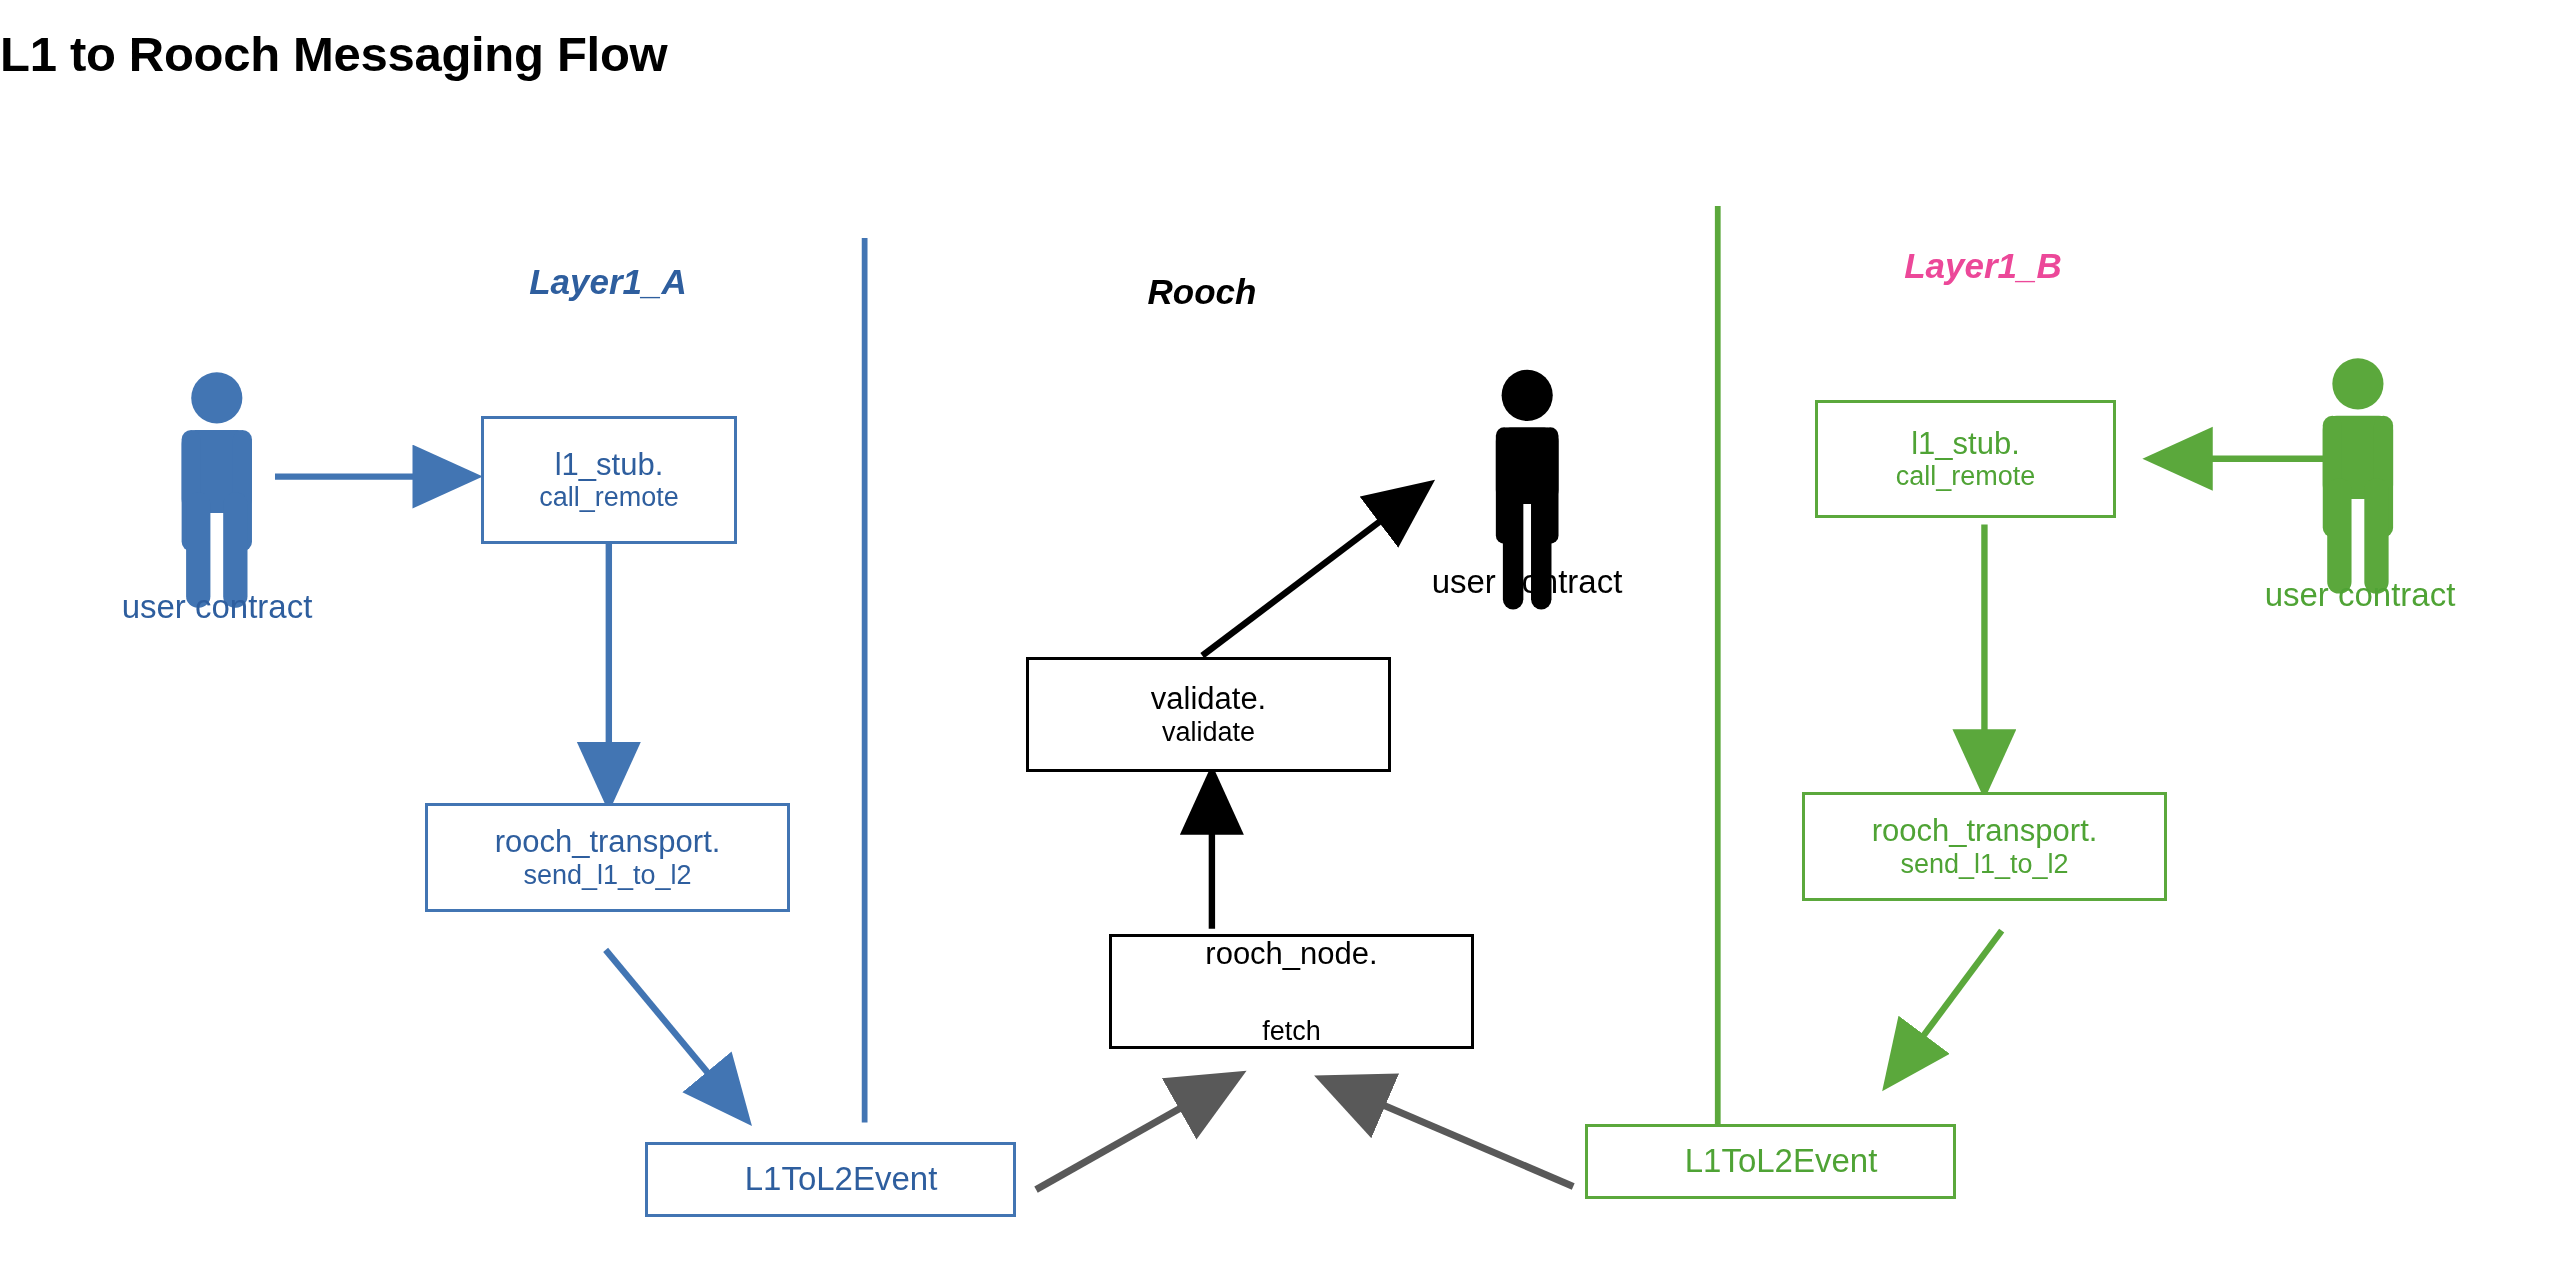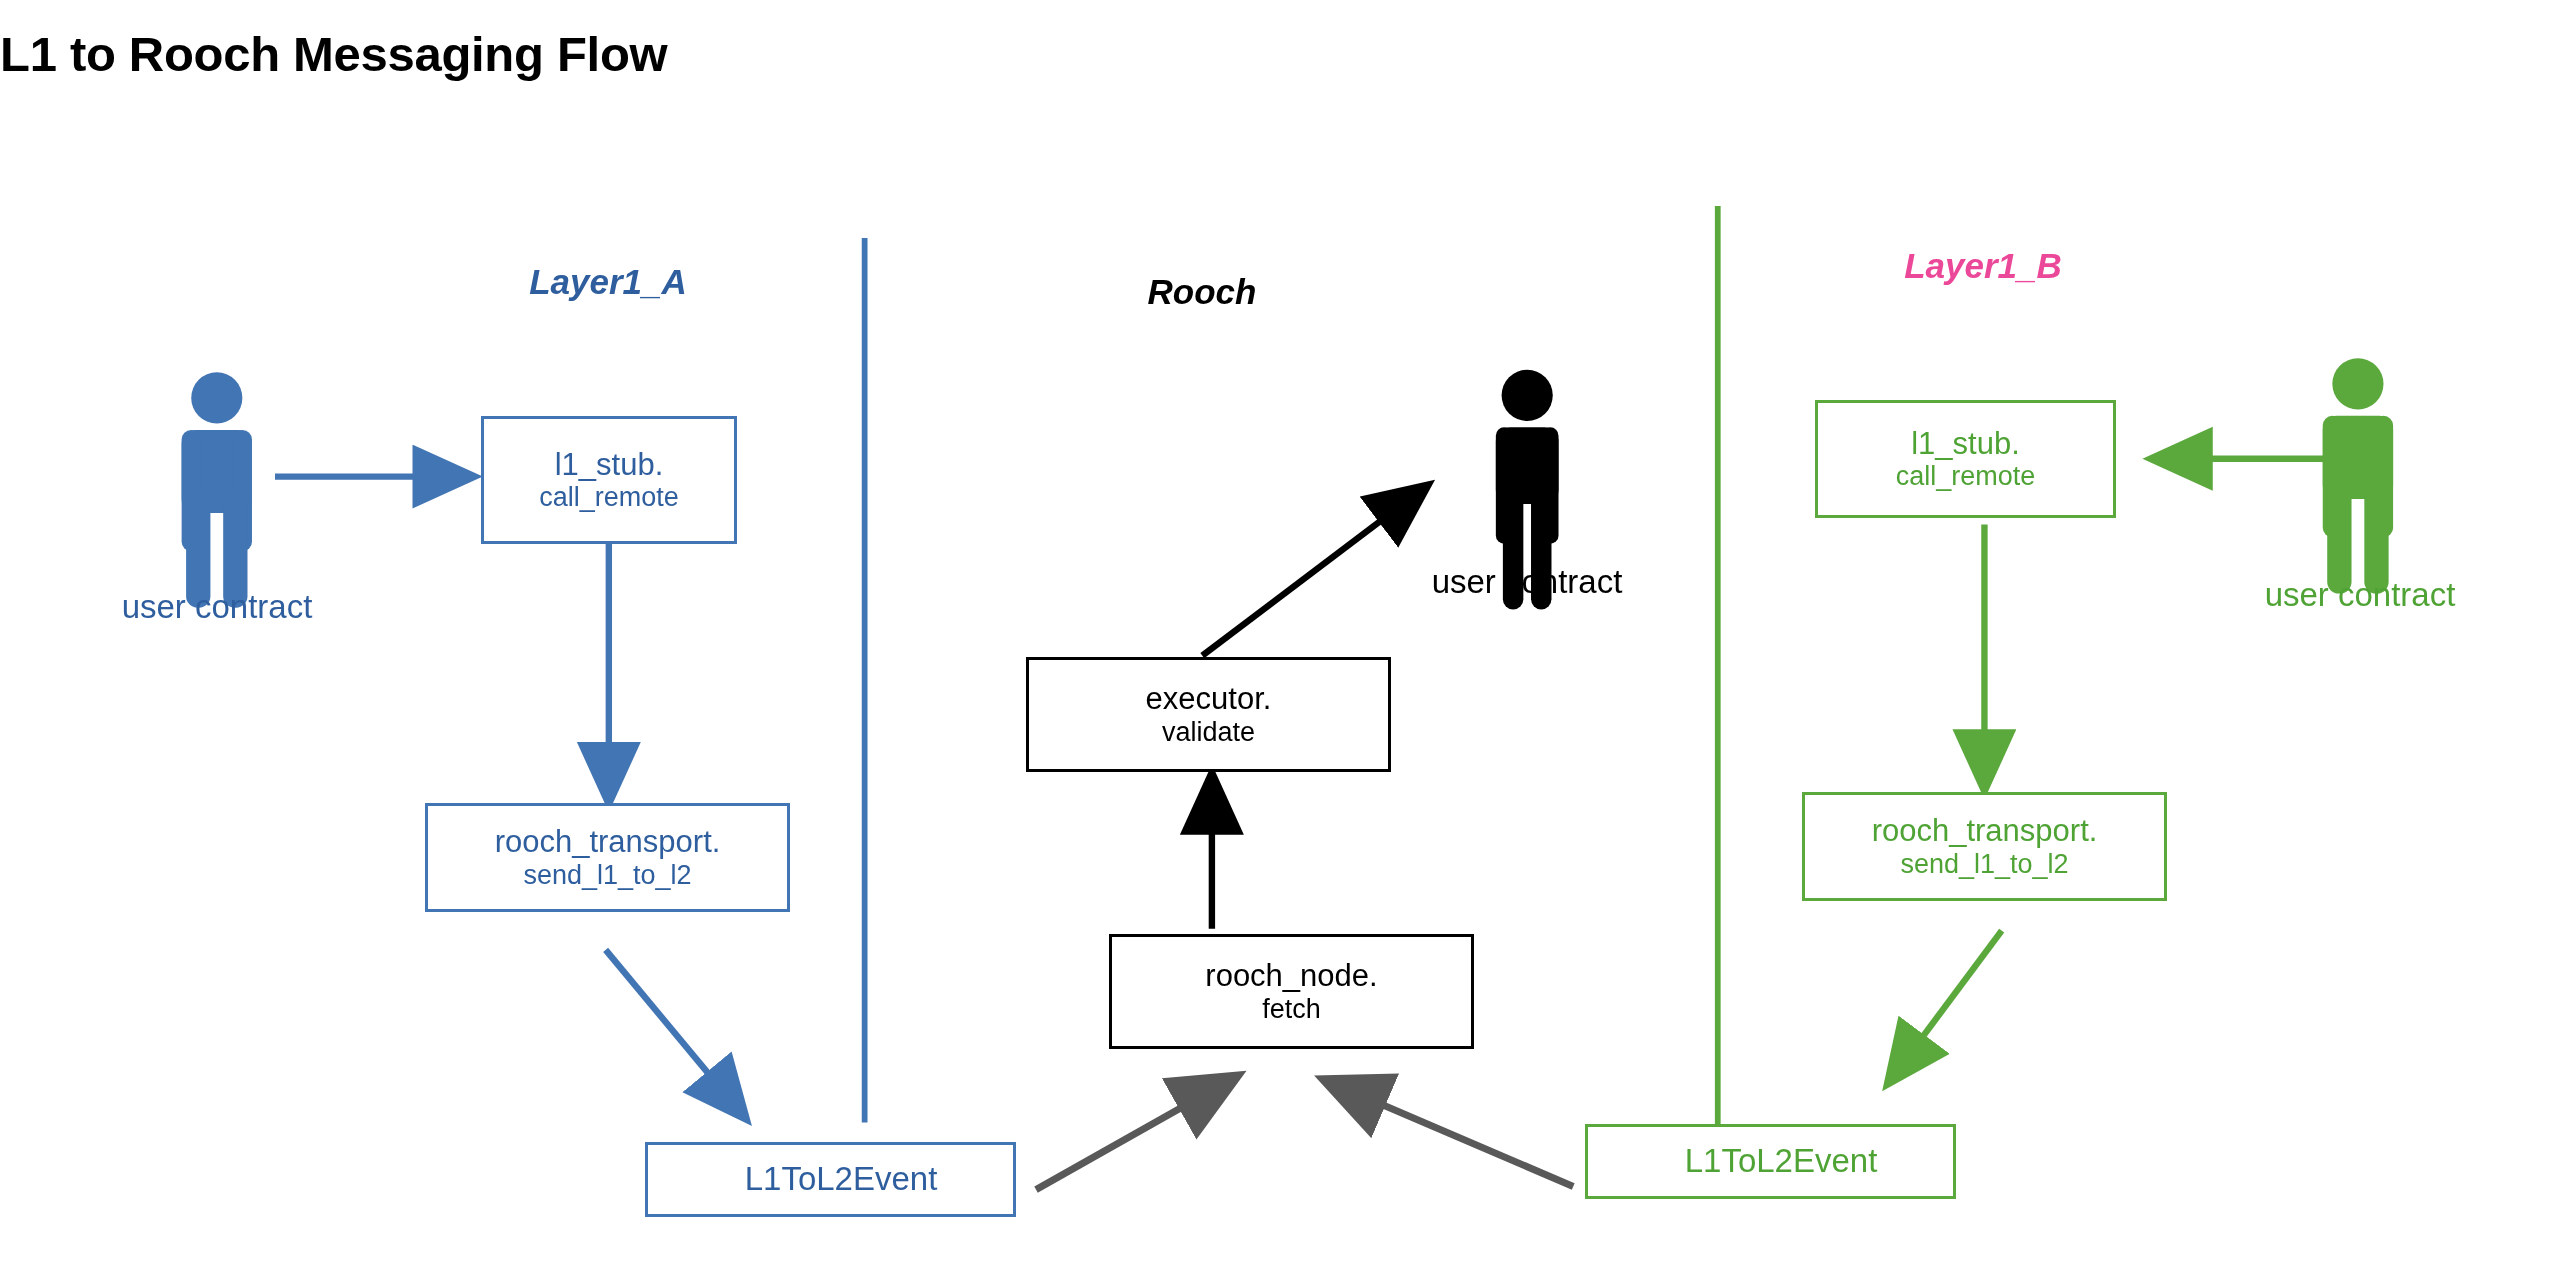--- a/index.html
+++ b/index.html
@@ -151,25 +151,25 @@
   <div class="node-box blue" style="left:425px; top:803px; width:365px; height:109px;">
     <span class="l1">rooch_transport.</span>
     <span class="l2">send_l1_to_l2</span>
   </div>
 
   <div class="node-box blue one-line" style="left:645px; top:1142px; width:371px; height:75px;">
     <span class="l1">L1ToL2Event</span>
   </div>
 
   <div class="node-box black" style="left:1026px; top:657px; width:365px; height:115px;">
-    <span class="l1">executor.</span>
+    <span class="l1">validate.</span>
     <span class="l2">validate</span>
   </div>
 
-  <div class="node-box black" style="left:1109px; top:934px; width:365px; height:115px;">
+  <div class="node-box black" style="left:1109px; top:934px; width:365px; height:115px;justify-content:space-between;">
     <span class="l1">rooch_node.</span>
     <span class="l2">fetch</span>
   </div>
 
   <div class="node-box green" style="left:1815px; top:400px; width:301px; height:118px;">
     <span class="l1">l1_stub.</span>
     <span class="l2">call_remote</span>
   </div>
 
   <div class="node-box green" style="left:1802px; top:792px; width:365px; height:109px;">

